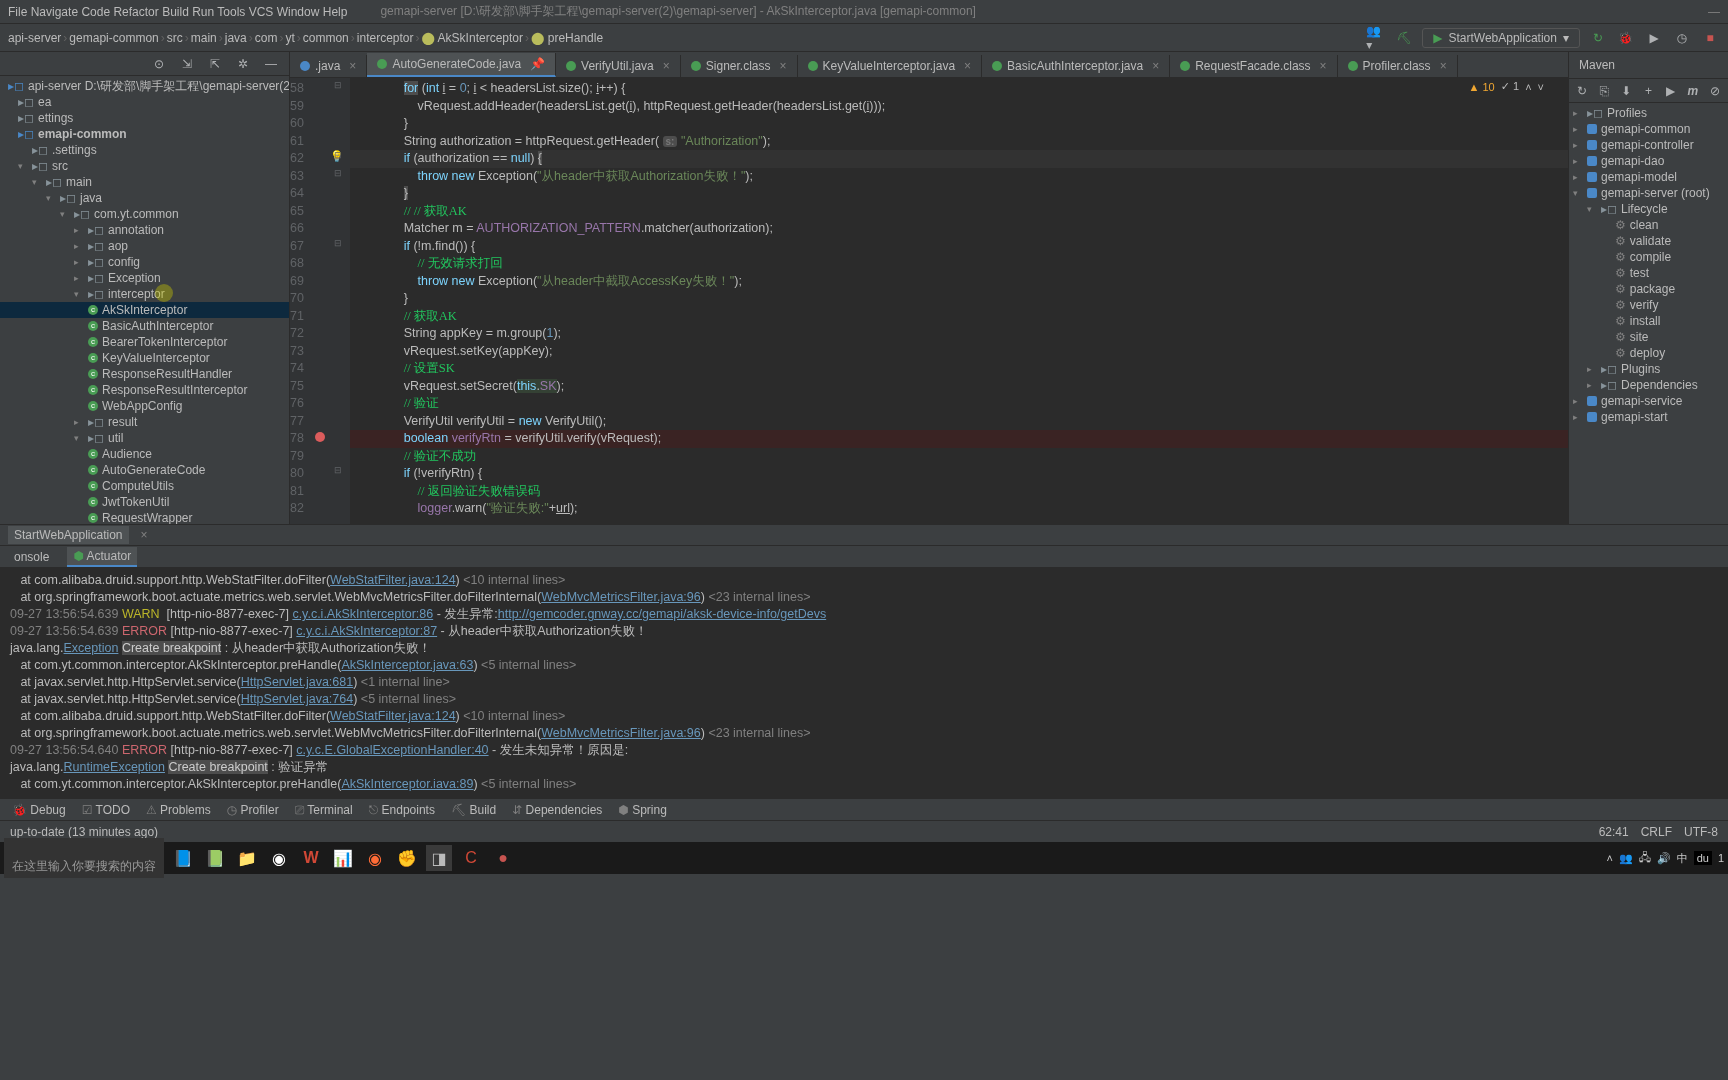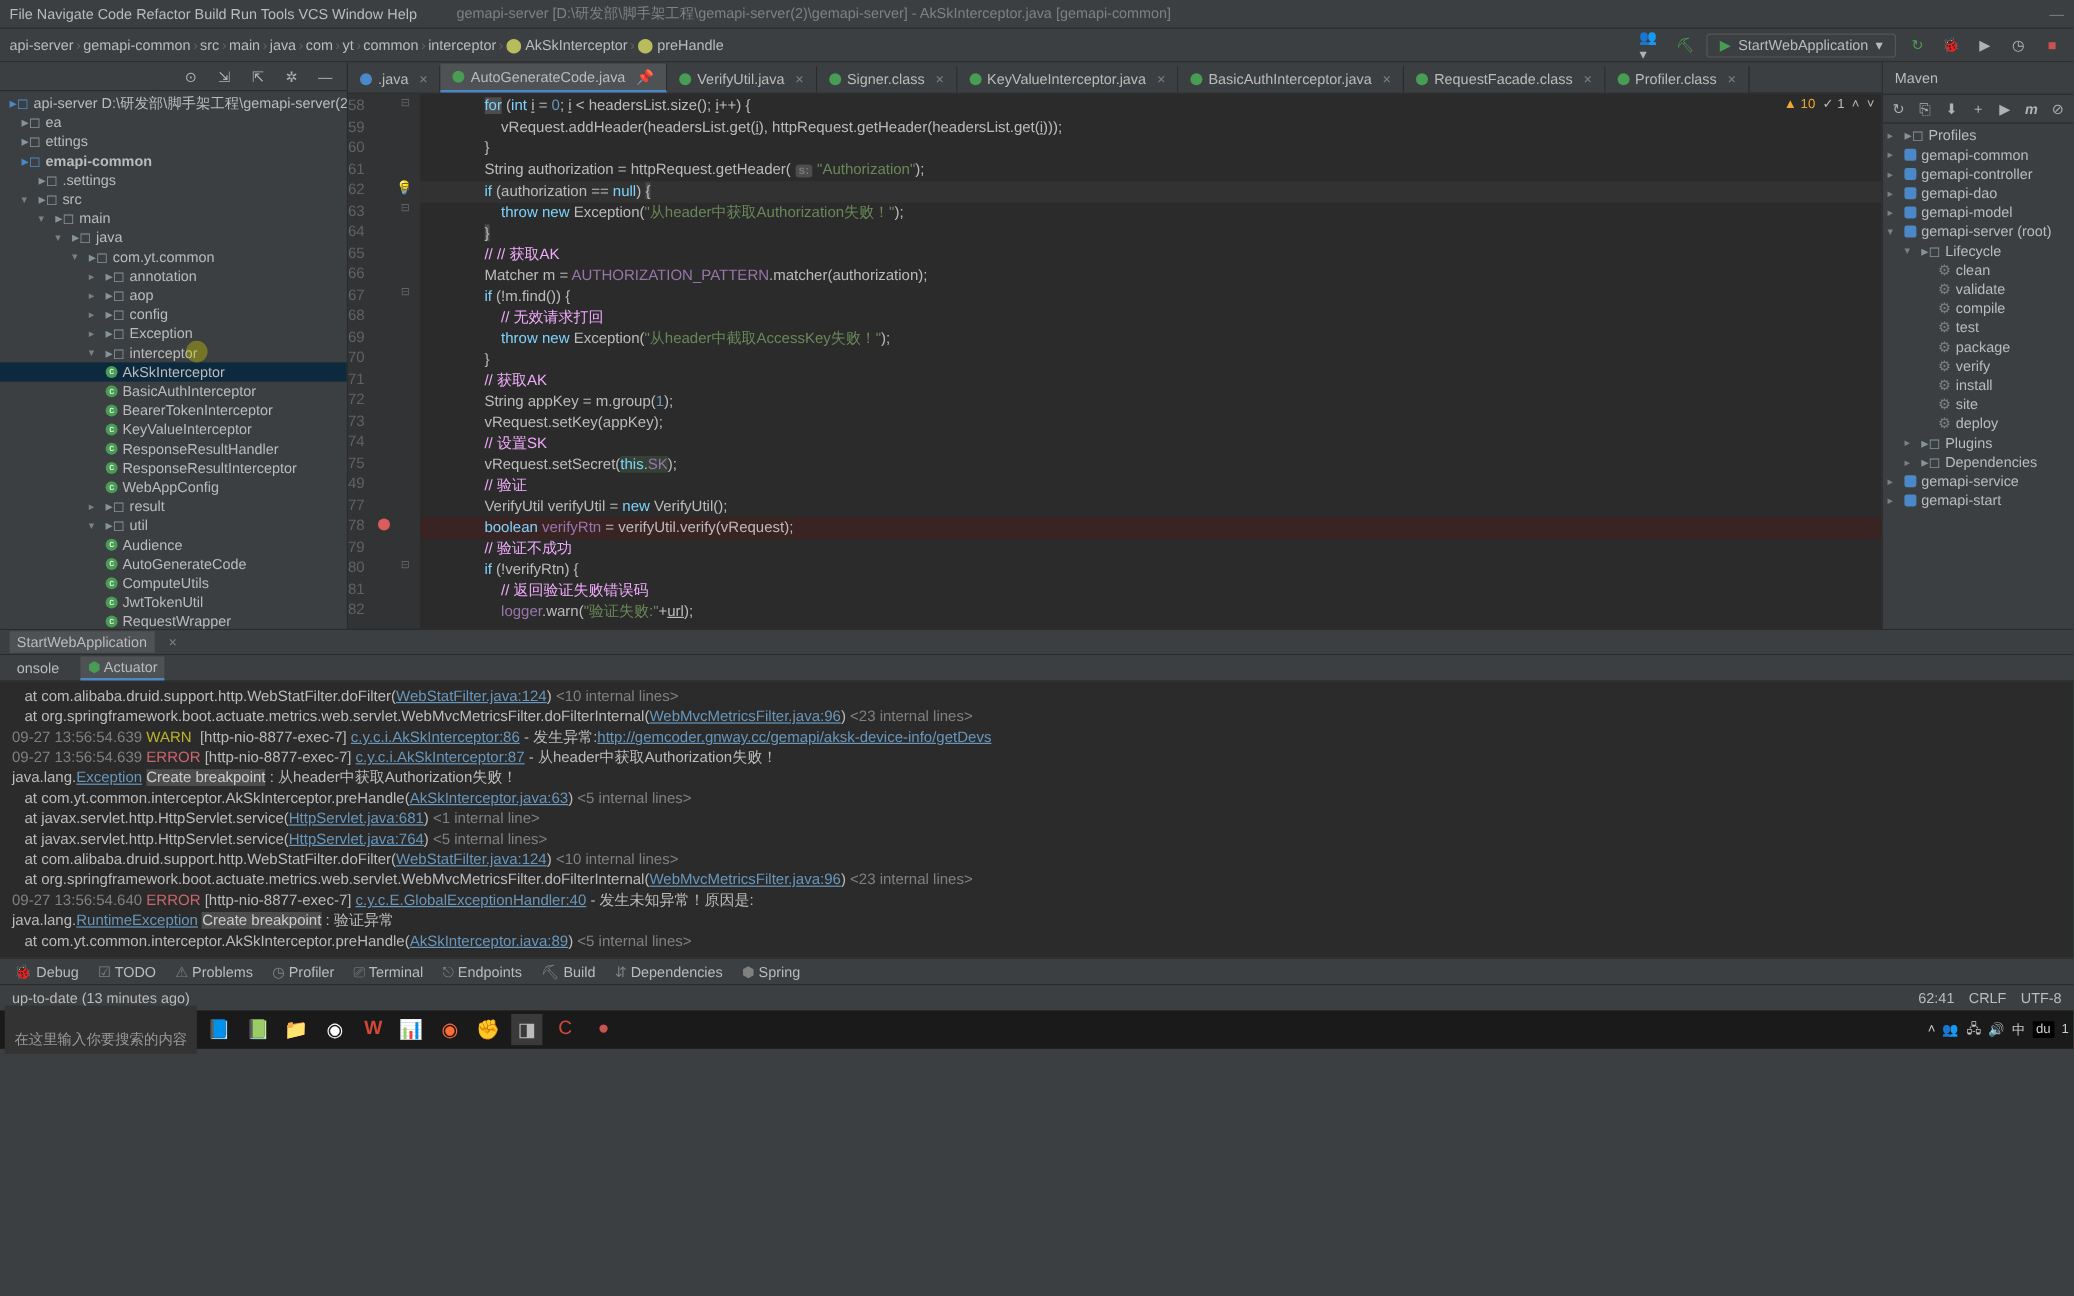--- a/index.html
+++ b/index.html
@@ -44,25 +44,25 @@
 .gutter-icons { width: 20px; background: #313335; position: relative; }
 .fold-mark { position: absolute; color: #606366; font-size: 9px; }
 .bulb-mark { position: absolute; color: #f0a732; font-size: 11px; }
 .bp-mark { position: absolute; width: 10px; height: 10px; border-radius: 50%; background: #db5c5c; left: -15px; }
 .code-body { flex: 1; padding: 2px 0; line-height: 17.5px; white-space: pre; }
 .code-line { padding-left: 12px; }
 .code-line.hl { background: #323232; }
 .code-line.bp { background: #3a2323; }
 .kw { color: #7dd3fc; }
 .str { color: #6a8759; }
-.com { color: #f0abfc; }
+.com { color: #22c55e; font-family: Liberation Serif, serif; }
 .num { color: #6897bb; }
 .fld { color: #9876aa; }
 .param-hint { background: #4d4d4d; color: #787878; font-weight: bold; font-size: 10px; padding: 0 3px; border-radius: 3px; }
-.editor-status { position: absolute; top: 28px; right: 6px; display: flex; gap: 6px; align-items: center; font-size: 11px; }
+.editor-status { position: absolute; top: 28px; right: 24px; display: flex; gap: 6px; align-items: center; font-size: 11px; }
 .warn-badge { color: #f0a732; }
 .err-badge { color: #bbbbbb; }
 .maven-panel { width: 160px; background: #3c3f41; border-left: 1px solid #2b2b2b; }
 .maven-header { padding: 6px 10px; font-size: 12px; border-bottom: 1px solid #2b2b2b; }
 .maven-toolbar { height: 24px; display: flex; align-items: center; gap: 8px; padding: 0 6px; border-bottom: 1px solid #2b2b2b; }
 .maven-tree { font-size: 12px; padding: 2px 0; }
 .maven-node { display: flex; align-items: center; gap: 4px; padding: 1px 4px; height: 16px; }
 .maven-node .arrow { width: 10px; color: #808080; font-size: 9px; }
 .mod-icon { display: inline-block; width: 10px; height: 10px; background: #4a88c7; border-radius: 2px; }
 .goal-icon { color: #808080; }
@@ -332,21 +332,21 @@
           <div>66</div>
           <div>67</div>
           <div>68</div>
           <div>69</div>
           <div>70</div>
           <div>71</div>
           <div>72</div>
           <div>73</div>
           <div>74</div>
           <div>75</div>
-          <div>49</div>
+          <div>76</div>
           <div>77</div>
           <div>78</div>
           <div>79</div>
           <div>80</div>
           <div>81</div>
           <div>82</div>
         </div>
       <div class="gutter-icons" id="gutter-ic">
           <div class="bulb-mark" style="top:72px">💡</div>
           <div class="bp-mark" style="top:354px"></div>

